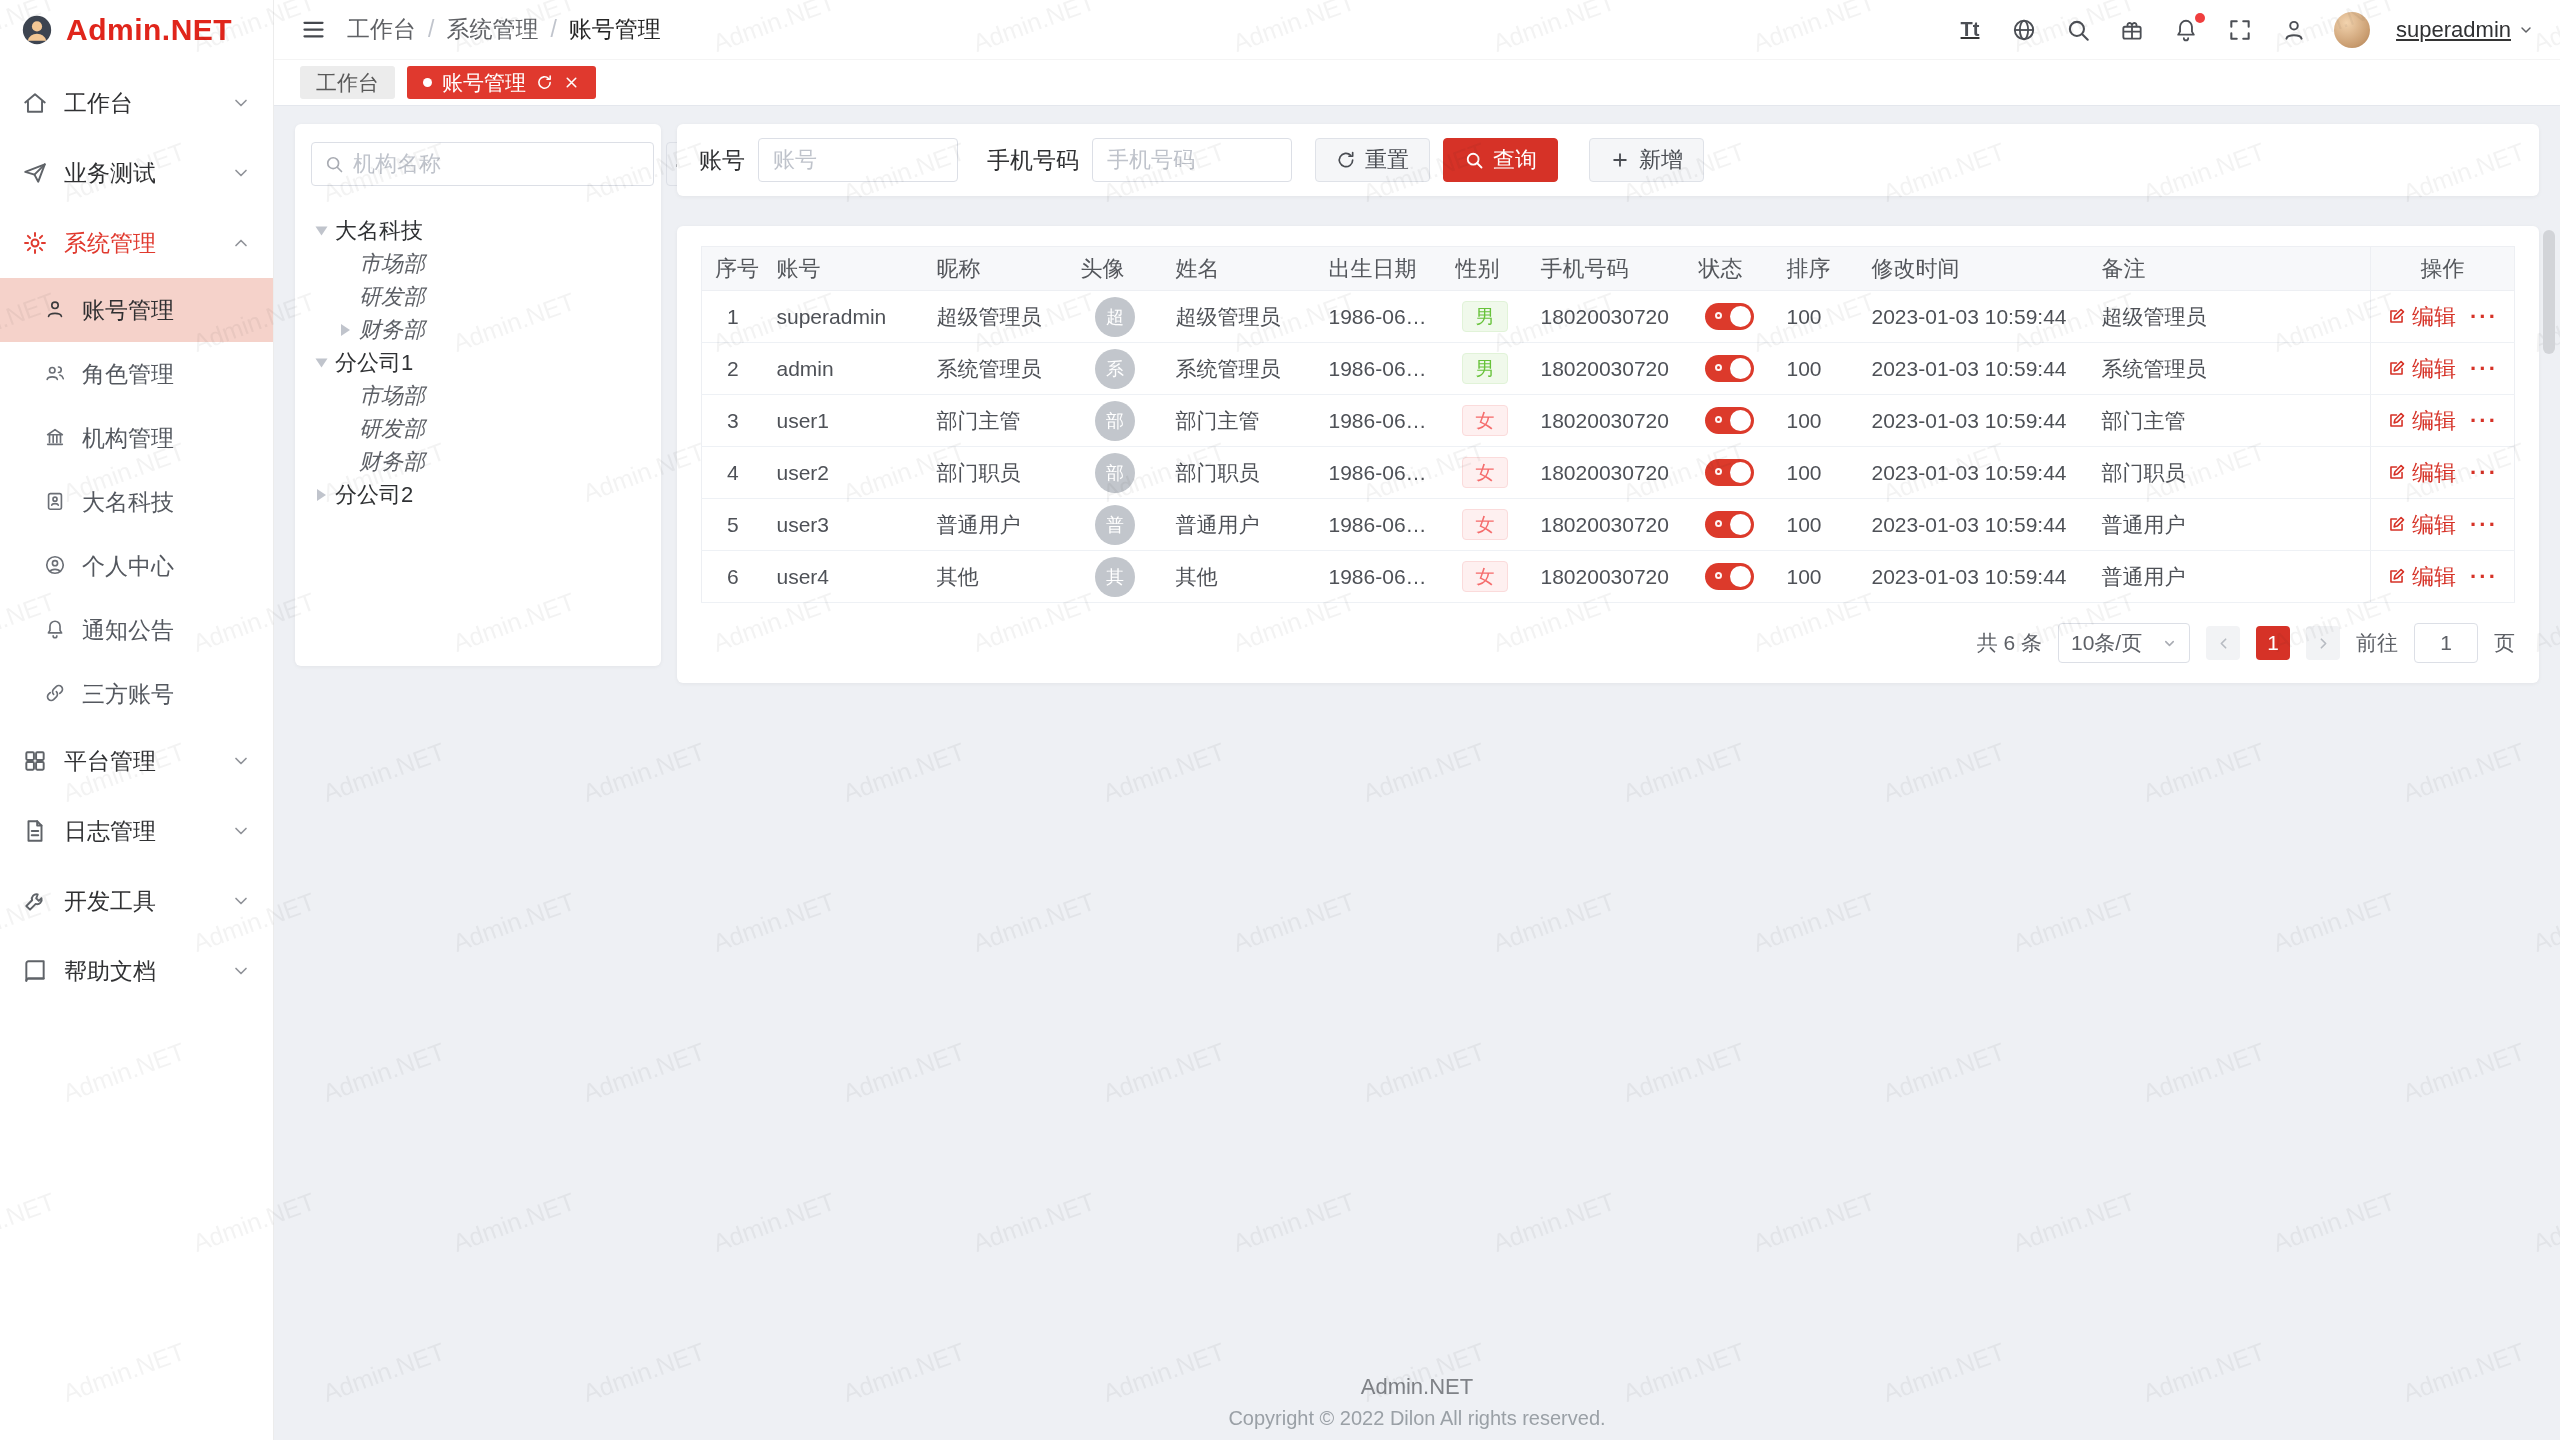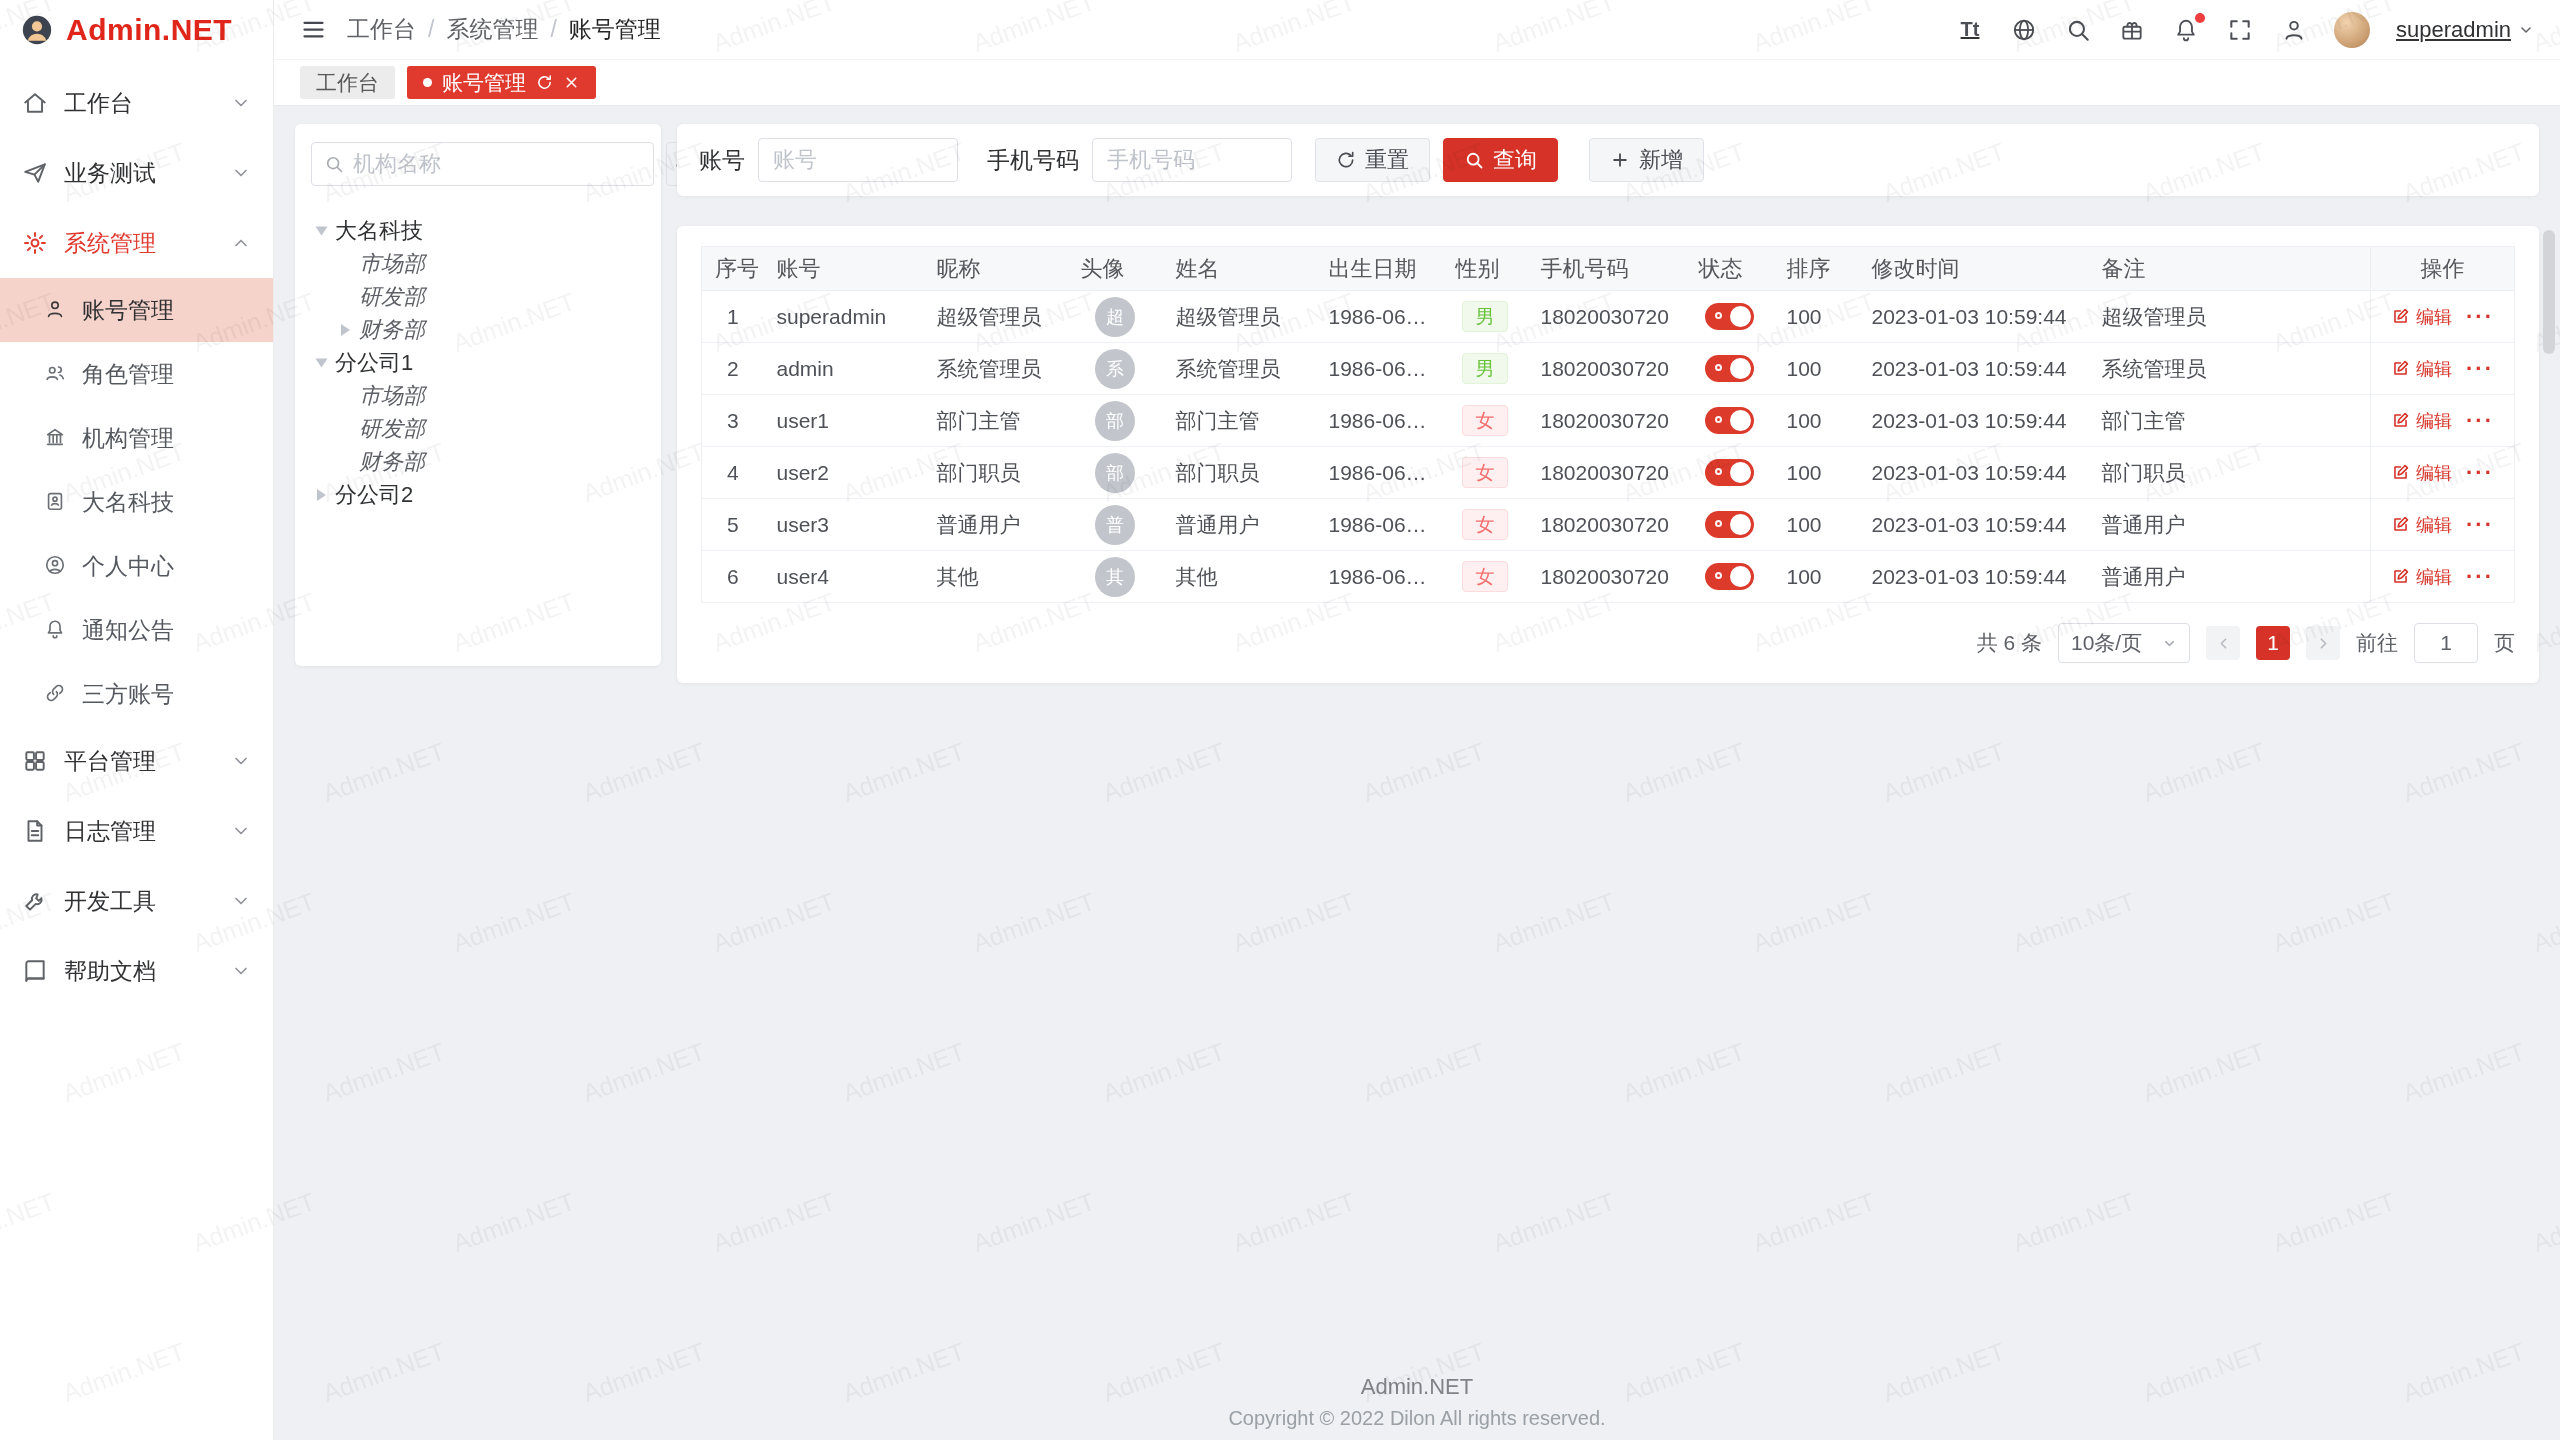--- a/index.html
+++ b/index.html
@@ -89,21 +89,21 @@
   .tc { text-align:center; }
   .op-col { border-left:1px solid #edeff3 !important; }
   th.op-col { text-align:center; }
   .avatar-cell { display:inline-flex; width:40px; height:40px; border-radius:50%; background:#c2c6cc; color:#fff; align-items:center; justify-content:center; font-size:18px; vertical-align:middle; }
   .tag { display:inline-block; min-width:46px; text-align:center; padding:4px 10px; border-radius:4px; font-size:19px; line-height:1.15; }
   .tag.male { background:#f0f9eb; border:1px solid #e1f3d8; color:#67c23a; }
   .tag.female { background:#fef0f0; border:1px solid #fbdbdb; color:#f56c6c; }
   .switch { position:relative; display:inline-block; width:49px; height:27px; border-radius:14px; background:#dc3a2b; vertical-align:middle; cursor:pointer; }
   .switch .ring { position:absolute; left:10px; top:9px; width:7px; height:7px; border:2px solid rgba(255,255,255,0.95); border-radius:50%; }
   .switch .knob { position:absolute; right:3px; top:3px; width:21px; height:21px; background:#fff; border-radius:50%; }
-  .edit-link { color:#d63227; display:inline-flex; align-items:center; gap:6px; font-size:18px; cursor:pointer; vertical-align:middle; }
+  .edit-link { color:#d63227; display:inline-flex; align-items:center; gap:6px; font-size:22px; cursor:pointer; vertical-align:middle; }
   .more-dots { color:#d63227; font-weight:bold; letter-spacing:2px; margin-left:14px; font-size:22px; cursor:pointer; vertical-align:middle; }
 
   .pagination { display:flex; align-items:center; justify-content:flex-end; gap:16px; margin-top:20px; font-size:21px; color:#5d6066; }
   .psel { height:40px; min-width:132px; border:1px solid #dcdfe6; border-radius:4px; display:flex; align-items:center; justify-content:space-between; gap:10px; padding:0 12px; color:#5d6066; cursor:pointer; }
   .psel svg { width:15px; height:15px; color:#a8abb2; }
   .pbtn { width:34px; height:34px; border-radius:4px; background:#f2f3f5; display:flex; align-items:center; justify-content:center; color:#b7bbc2; cursor:pointer; }
   .pbtn svg { width:17px; height:17px; }
   .pnum { width:34px; height:34px; border-radius:4px; background:#d63227; color:#fff; display:flex; align-items:center; justify-content:center; font-size:21px; cursor:pointer; }
   .goto-input { width:64px; height:40px; border:1px solid #dcdfe6; border-radius:4px; text-align:center; font-size:21px; color:#5d6066; outline:none; }
 

